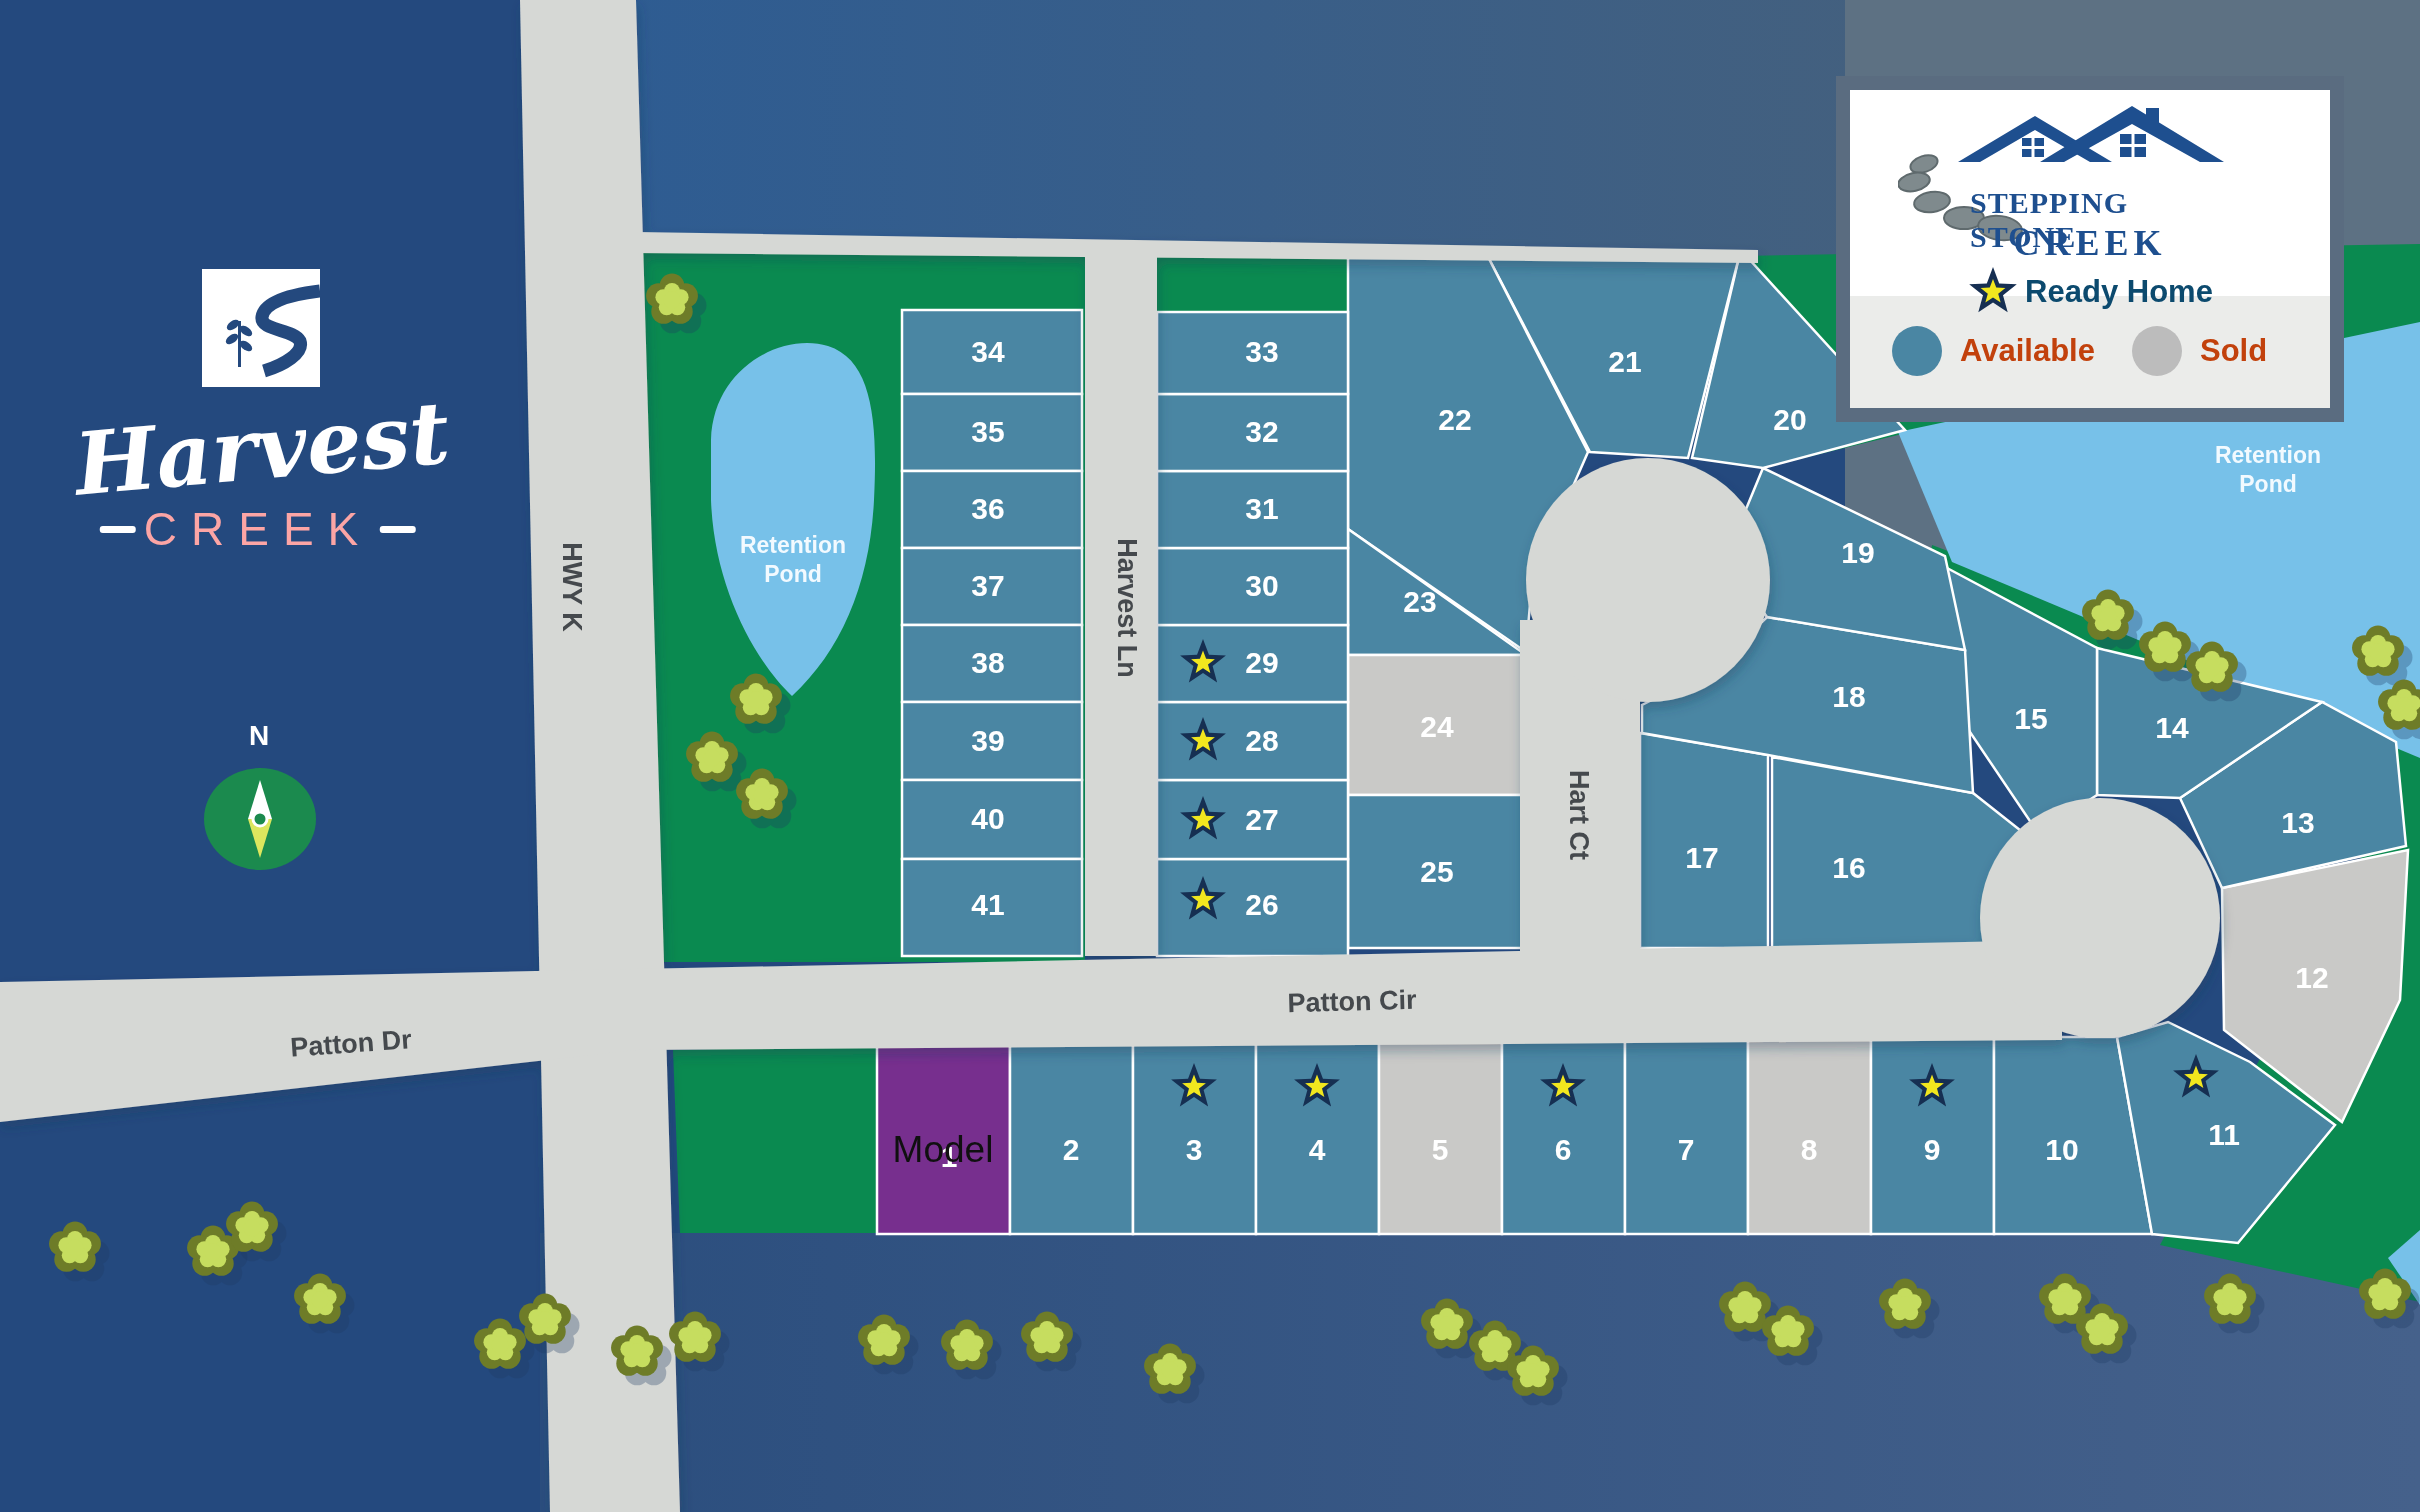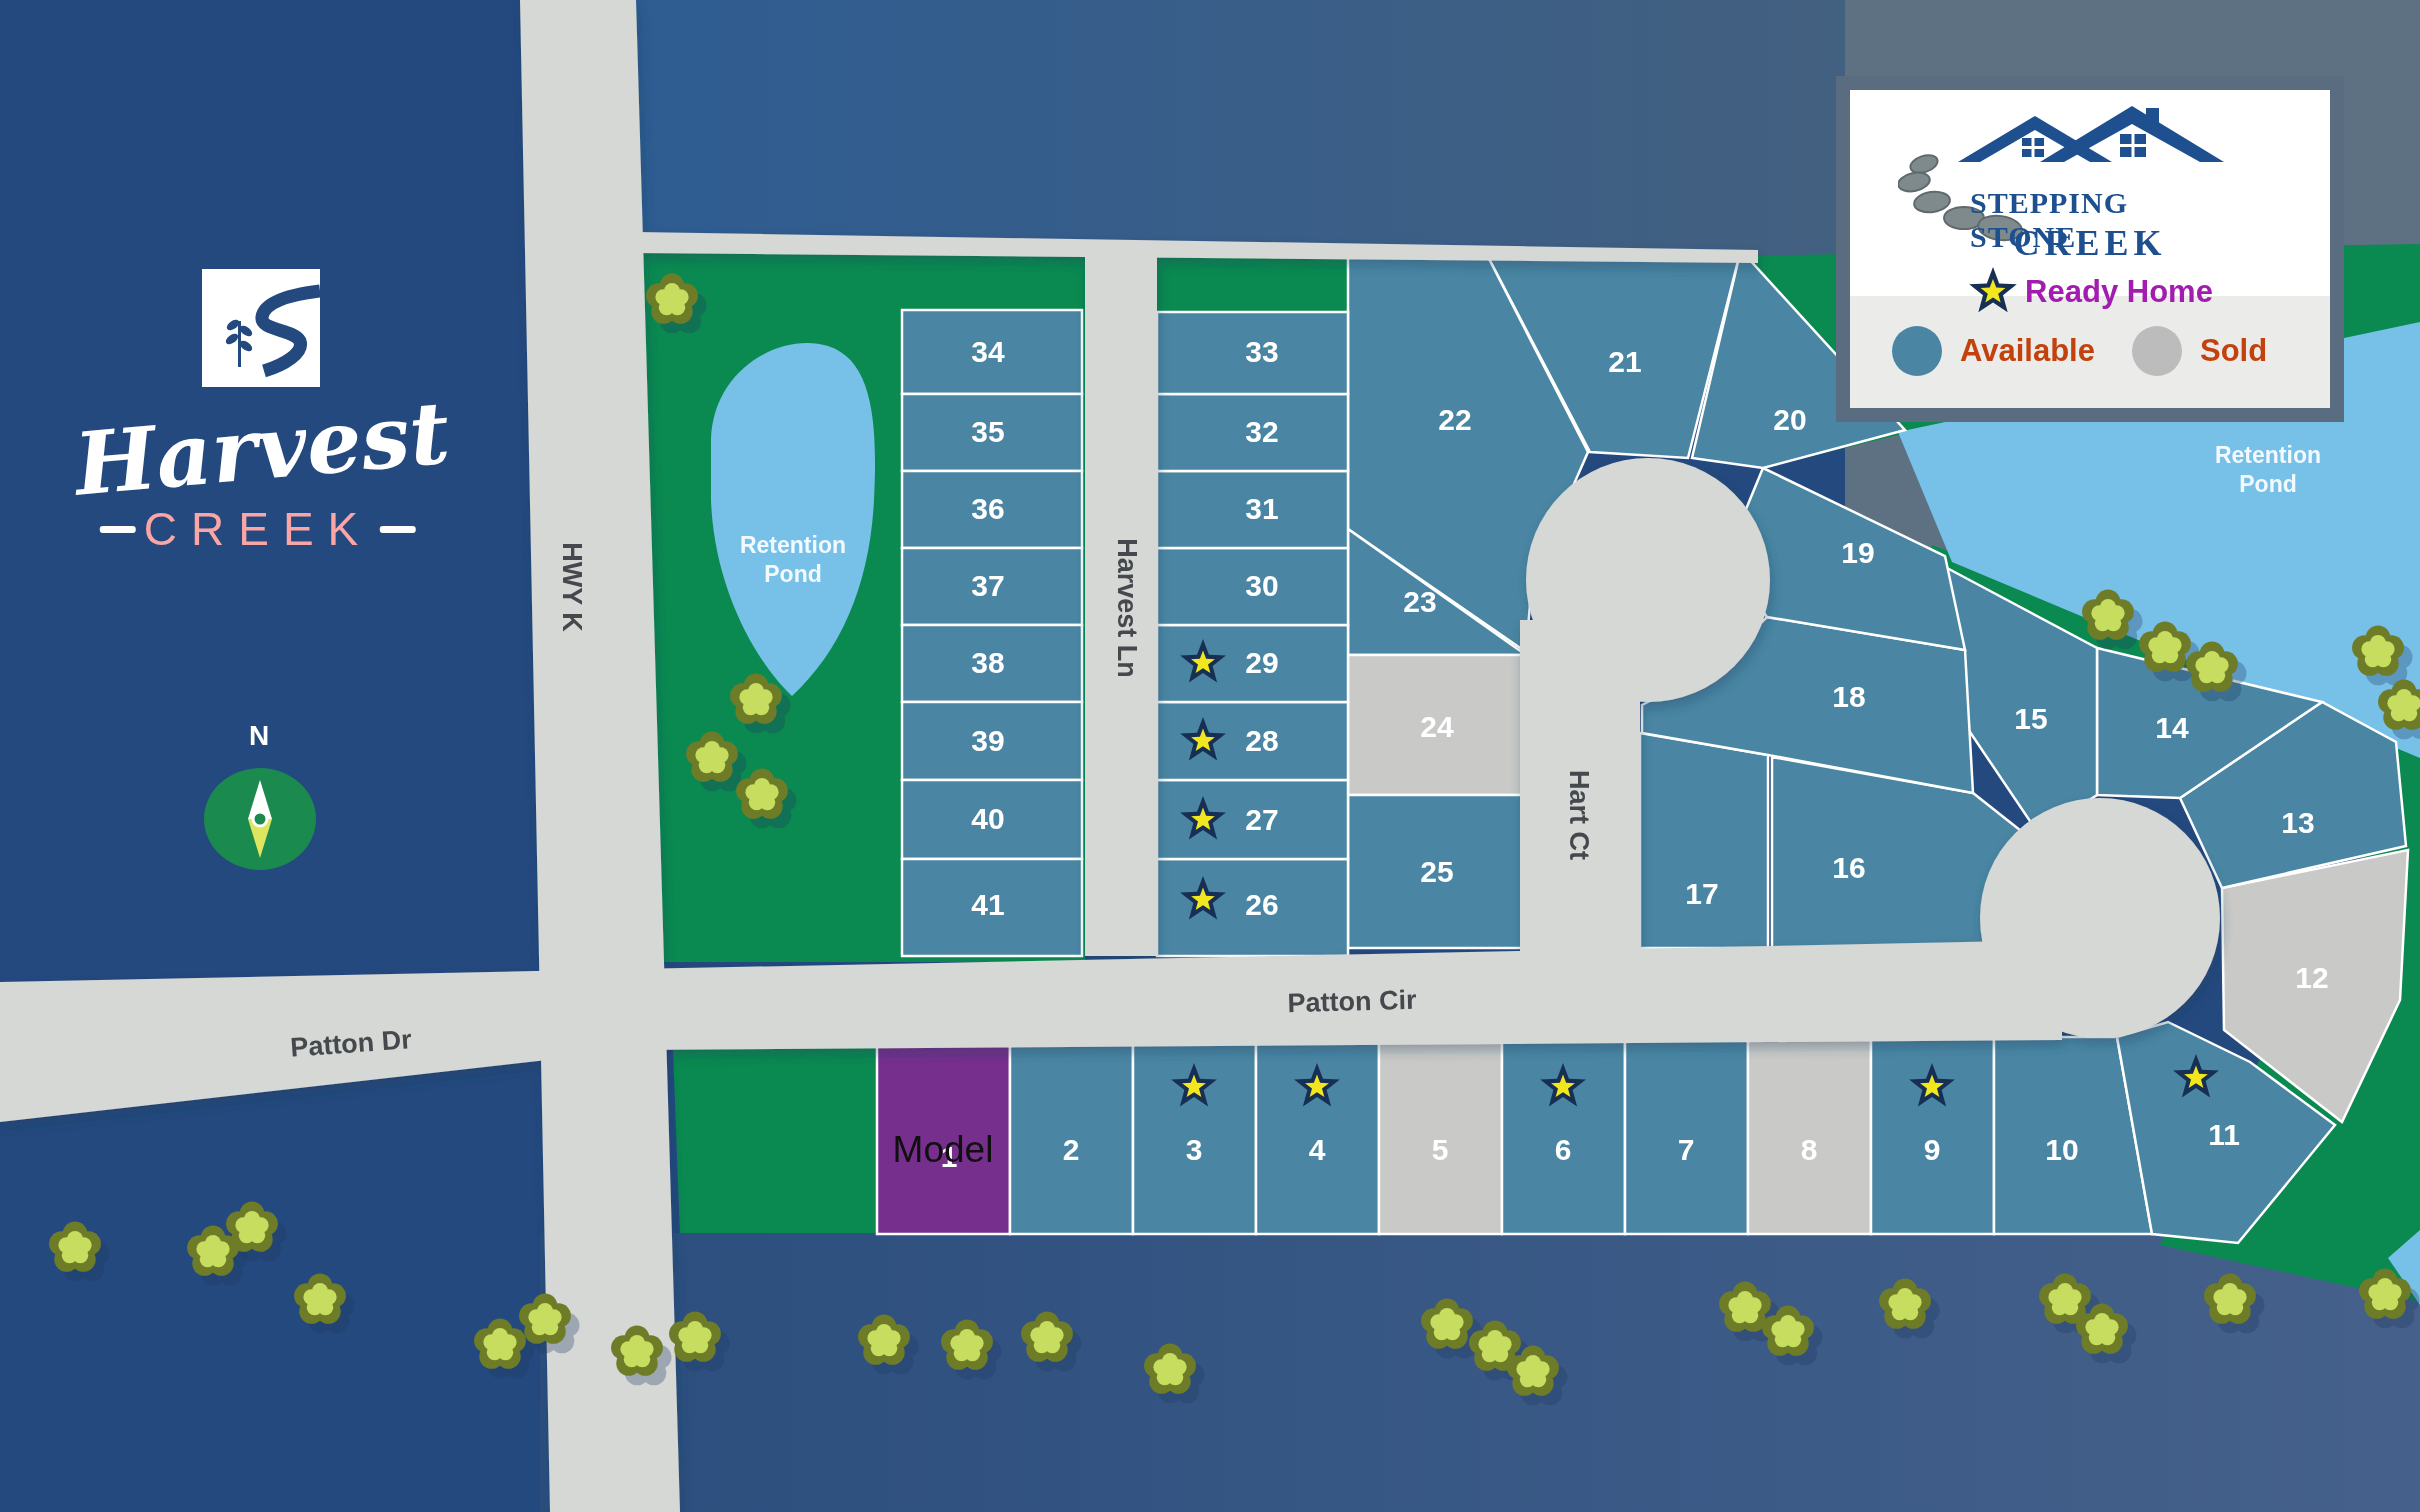--- a/index.html
+++ b/index.html
@@ -31,21 +31,21 @@
   
   .legend{position:absolute;left:1836px;top:76px;width:480px;height:318px;
           border:14px solid #5a6c80;background:#fff;}
   .legend-white{position:absolute;left:0;top:0;width:100%;height:206px;background:#fff;}
   .legend-gray{position:absolute;left:0;top:206px;width:100%;height:112px;background:#ebecea;}
   .brand1{position:absolute;left:50%;top:96px;transform:translateX(-50%);
           font-family:"Liberation Serif",serif;color:#1e4f8f;font-size:30px;font-weight:bold;letter-spacing:1px;}
   .brand2{position:absolute;left:50%;top:132px;transform:translateX(-50%);
           font-family:"Liberation Serif",serif;color:#1e4f8f;font-size:36px;font-weight:bold;letter-spacing:5px;}
   .ready-row{position:absolute;left:0;top:176px;width:100%;display:flex;align-items:center;justify-content:center;}
-  .ready-row .txt{color:#a21caf;font-size:31px;font-weight:bold;margin-left:6px;text-align:center;}
+  .ready-row .txt{color:#0c4a6e;font-size:31px;font-weight:bold;margin-left:6px;text-align:center;}
   .legend-item{position:absolute;display:flex;align-items:center;}
   .legend-item .dot{width:50px;height:50px;border-radius:50%;}
   .legend-item .txt{color:#c2410c;font-size:31px;font-weight:bold;margin-left:18px;}
   .dot.available{background:#4a86a3;}
   .dot.sold{background:#bcbcbc;}
 </style>
 </head>
 <body>
 
 <svg id="map-svg" width="2420" height="1512" viewBox="0 0 2420 1512">
@@ -206,21 +206,21 @@
     <div class="lot-label" style="left: 1686px; top: 1150px;">7</div>
     <div class="lot-label" style="left: 1809px; top: 1150px;">8</div>
     <div class="lot-label" style="left: 1932px; top: 1150px;">9</div>
     <div class="lot-label" style="left: 2062px; top: 1150px;">10</div>
     <div class="lot-label" style="left: 2224px; top: 1135px;">11</div>
     <div class="lot-label" style="left: 2312px; top: 978px;">12</div>
     <div class="lot-label" style="left: 2298px; top: 823px;">13</div>
     <div class="lot-label" style="left: 2172px; top: 728px;">14</div>
     <div class="lot-label" style="left: 2031px; top: 719px;">15</div>
     <div class="lot-label" style="left: 1849px; top: 868px;">16</div>
-    <div class="lot-label" style="left: 1702px; top: 894px;">17</div>
+    <div class="lot-label" style="left: 1702px; top: 858px;">17</div>
     <div class="lot-label" style="left: 1849px; top: 697px;">18</div>
     <div class="lot-label" style="left: 1858px; top: 553px;">19</div>
     <div class="lot-label" style="left: 1790px; top: 420px;">20</div>
     <div class="lot-label" style="left: 1625px; top: 362px;">21</div>
     <div class="lot-label" style="left: 1455px; top: 420px;">22</div>
     <div class="lot-label" style="left: 1420px; top: 602px;">23</div>
     <div class="lot-label" style="left: 1437px; top: 727px;">24</div>
     <div class="lot-label" style="left: 1437px; top: 872px;">25</div>
     <div class="lot-label" style="left: 1262px; top: 905px;">26</div>
     <div class="lot-label" style="left: 1262px; top: 820px;">27</div>

